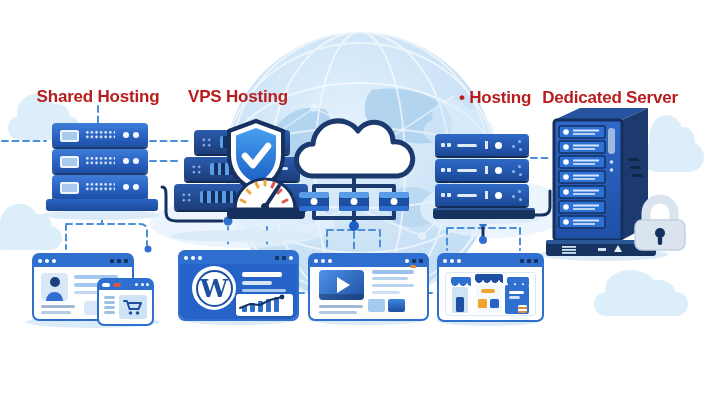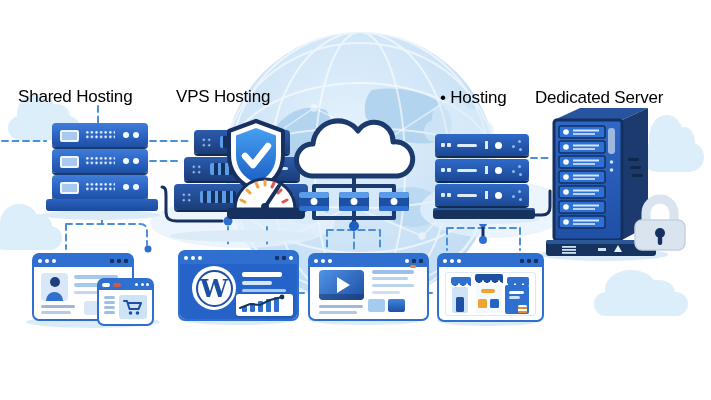--- a/index.html
+++ b/index.html
@@ -1,18 +1,18 @@
 <!DOCTYPE html>
 <html><head>
 <meta charset="utf-8">
 <style>
   html,body{margin:0;padding:0;background:#fff}
   .scene{position:relative;width:711px;height:400px;background:#fff;overflow:hidden;font-family:"Liberation Sans",sans-serif}
   .abs{position:absolute}
-  .tlabel{position:absolute;top:87px;font-weight:normal;font-size:17px;color:#000000;text-align:left;letter-spacing:-0.2px}
+  .tlabel{position:absolute;top:87px;font-weight:bold;font-size:17px;color:#b91c1c;text-align:center;letter-spacing:-0.2px}
   .eshadow{position:absolute;background:#dcebf8;border-radius:50%}
   .bgcloud{position:absolute;background:#ddeefb;border-radius:999px}
   .bgcloud::before{content:"";position:absolute;width:55%;height:160%;background:inherit;border-radius:50%;left:12%;top:-90%}
   .bgcloud::after{content:"";position:absolute;width:35%;height:110%;background:inherit;border-radius:50%;right:14%;top:-50%}
   .blob{position:absolute;background:#e6f2fc;border-radius:50%;opacity:.75}
   
   .s1u{position:absolute;left:0;width:96px;height:24px;background:linear-gradient(180deg,#3f7dd9 0%,#2a63c2 55%,#1e4fa4 100%);border-radius:4px;box-shadow:0 2px 0 #1b3a6e}
   .scr{position:absolute;left:8px;top:7px;width:15px;height:8px;background:#a9c9ee;border:2px solid #eef5fd;border-radius:2px}
   .vents{position:absolute;left:33px;top:7px;width:30px;height:10px;background-image:radial-gradient(#e8f1fb 1.1px,rgba(0,0,0,0) 1.4px);background-size:4.6px 4.6px}
   .led{position:absolute;top:9px;width:6px;height:6px;border-radius:50%;background:#f4f9ff}
@@ -125,21 +125,21 @@
   <div class="eshadow" style="left:42px;top:210px;width:118px;height:10px"></div>
   <div class="eshadow" style="left:170px;top:230px;width:145px;height:12px"></div>
   <div class="eshadow" style="left:428px;top:214px;width:112px;height:10px"></div>
   <div class="eshadow" style="left:540px;top:248px;width:128px;height:13px"></div>
   <div class="eshadow" style="left:26px;top:316px;width:134px;height:12px"></div>
   <div class="eshadow" style="left:179px;top:313px;width:118px;height:12px"></div>
   <div class="eshadow" style="left:308px;top:314px;width:117px;height:11px"></div>
   <div class="eshadow" style="left:437px;top:315px;width:104px;height:11px"></div>
 
   <div class="tlabel" style="left:18px;width:160px">Shared Hosting</div>
-  <div class="tlabel" style="left:176px;width:140px">VPS Hosting</div>
+  <div class="tlabel" style="left:168px;width:140px">VPS Hosting</div>
   <div class="tlabel" style="left:440px;width:110px;top:88px">• Hosting</div>
   <div class="tlabel" style="left:535px;width:150px;top:88px">Dedicated Server</div>
 
   <div class="abs" style="left:52px;top:123px;width:96px;height:90px">
     <div class="s1u" style="top:0">
       <span class="scr"></span>
         <span class="vents"></span>
       <span class="led" style="right:19px"></span>
         <span class="led" style="right:9px"></span>
     </div>

